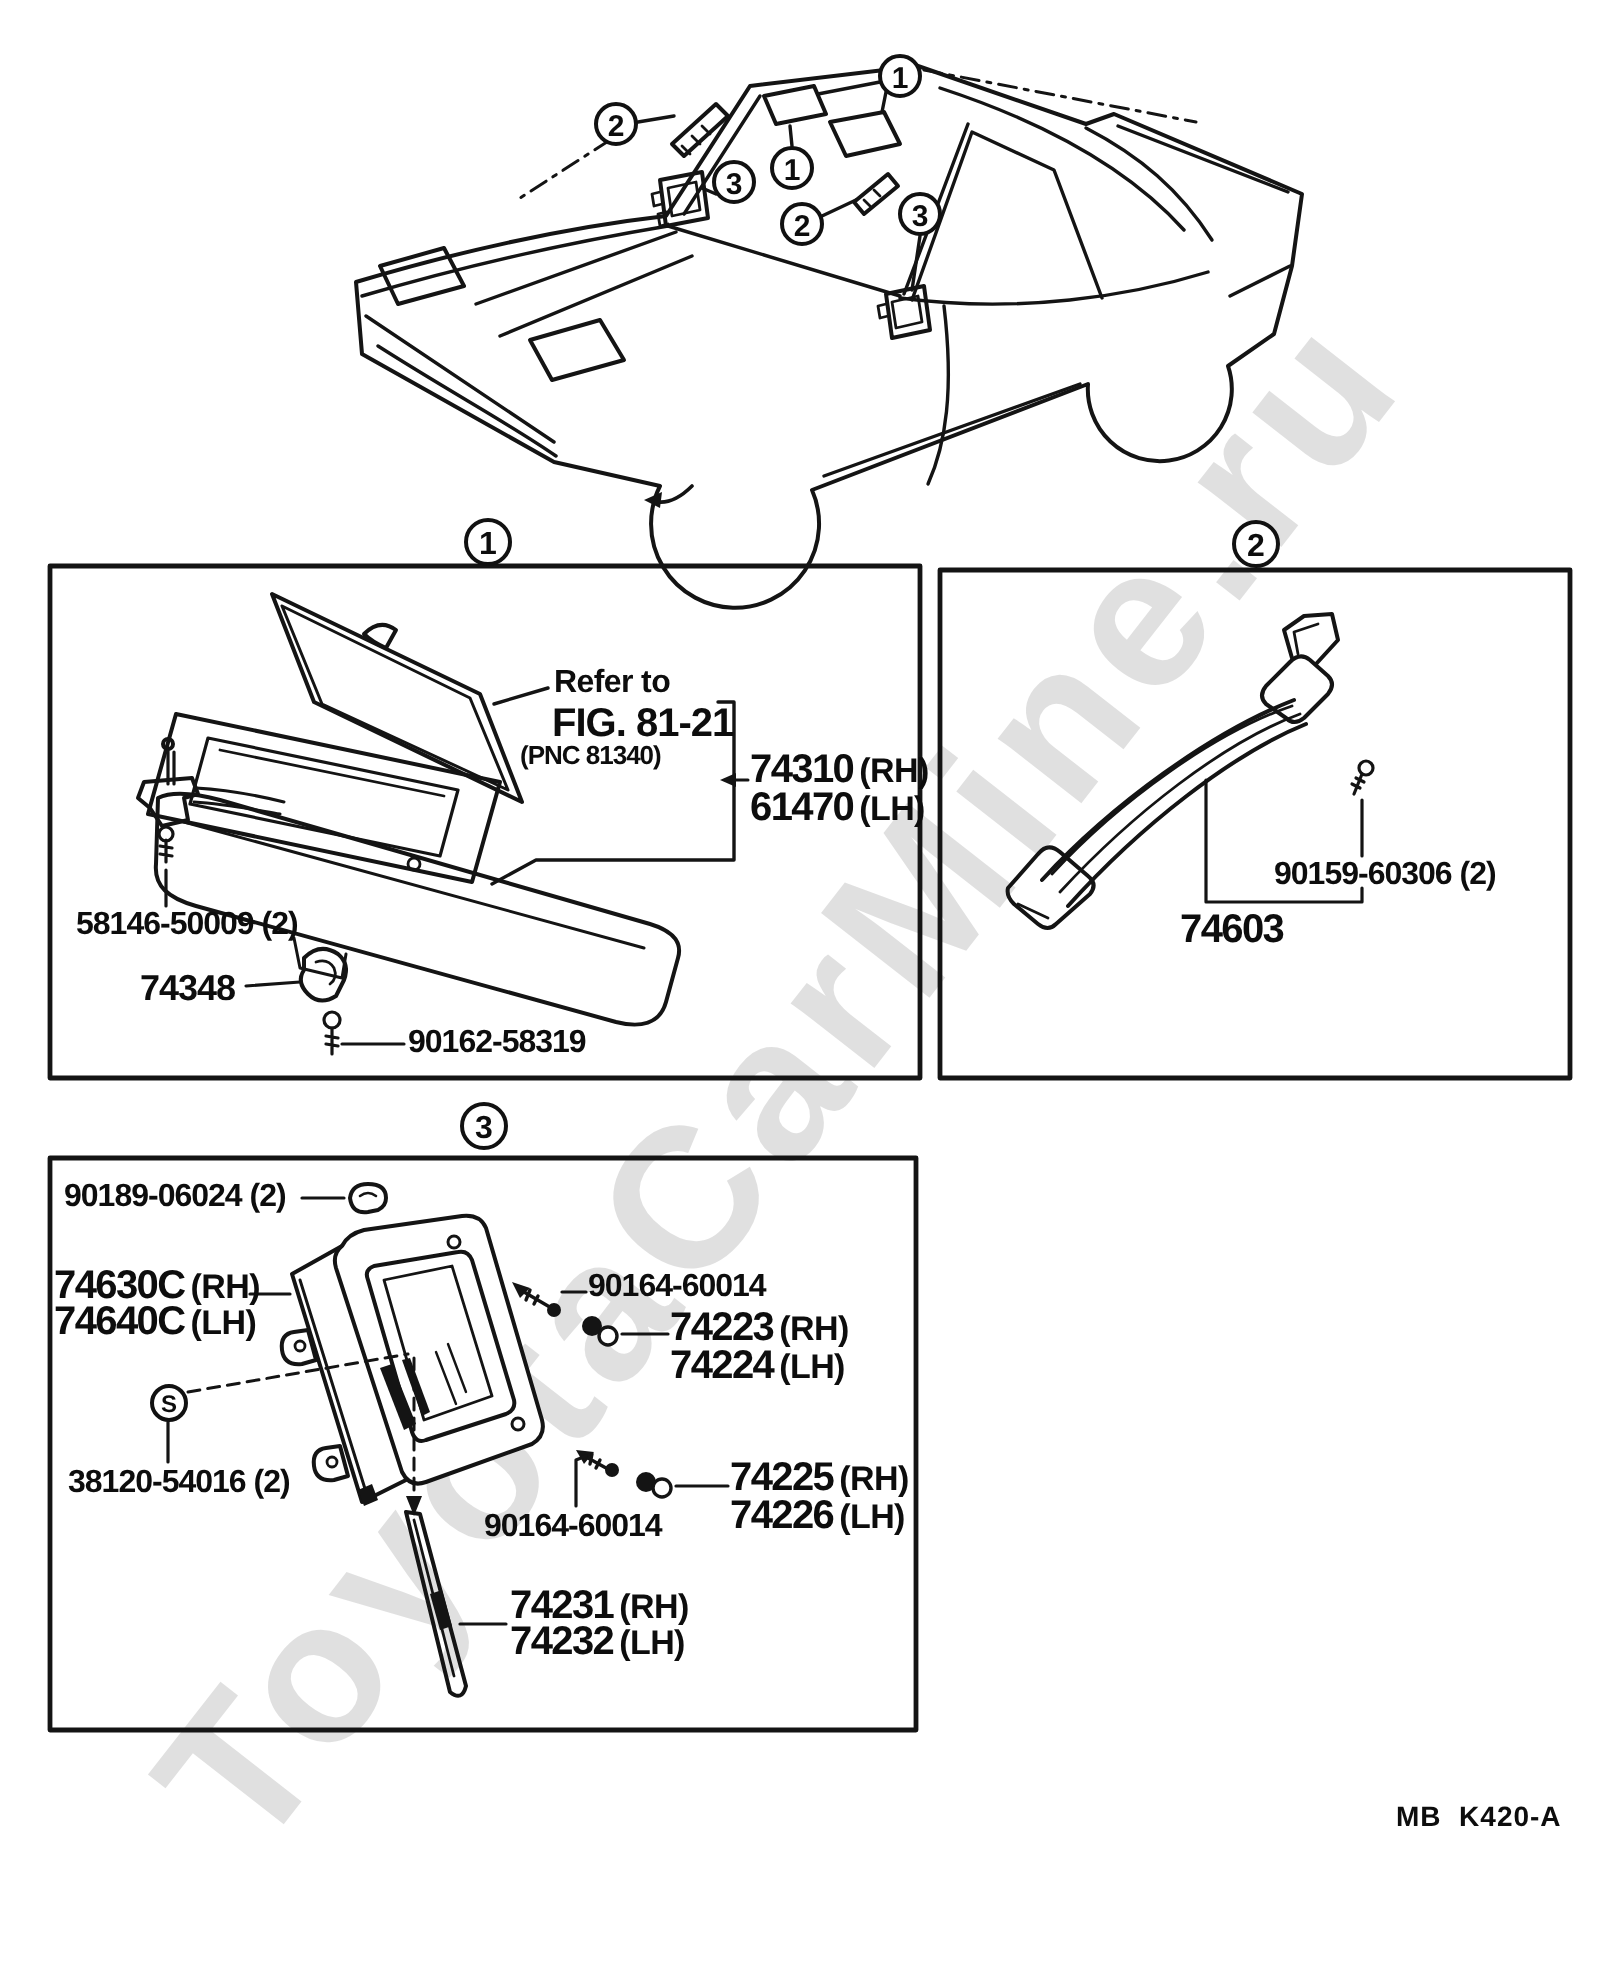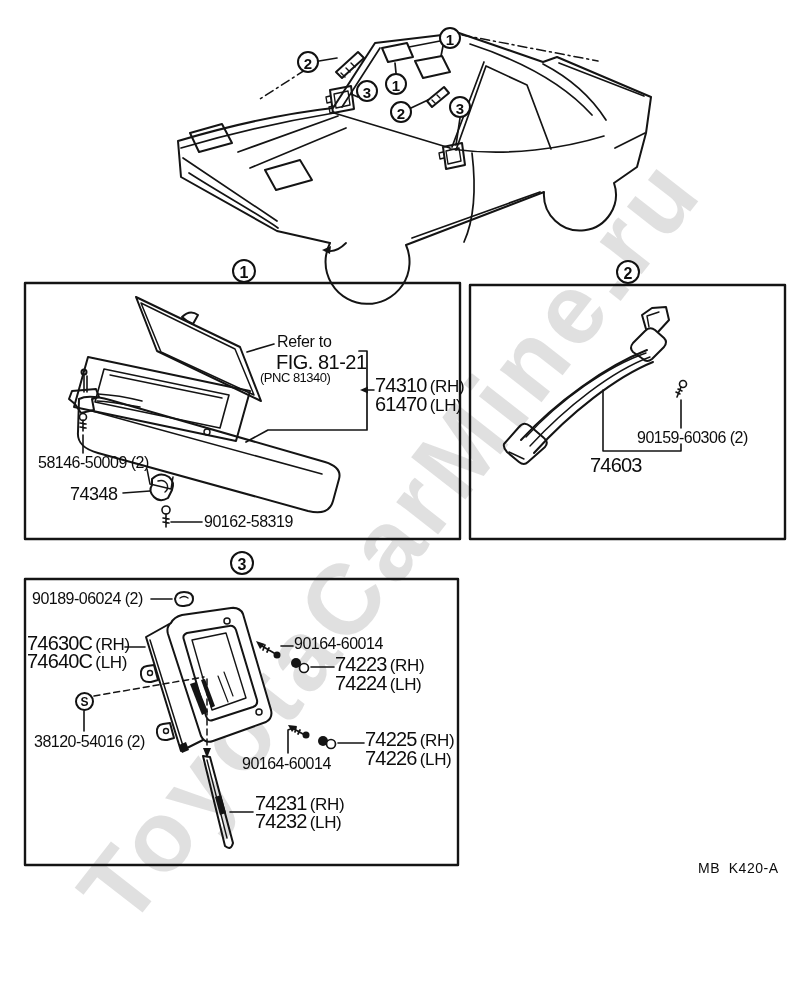--- a/index.html
+++ b/index.html
@@ -3,29 +3,29 @@
 <meta charset="utf-8">
 <style>
   html,body{margin:0;padding:0;background:#fff;}
   .stage{position:relative;width:800px;height:986px;background:#fff;overflow:hidden;
          font-family:"Liberation Sans",sans-serif;color:#0d0d0d;}
   .watermark{position:absolute;left:390px;top:540px;
     transform:translate(-50%,-50%) rotate(-52deg);
     font-size:100px;font-weight:bold;letter-spacing:6px;white-space:nowrap;
     color:rgba(70,70,70,0.17);user-select:none;}
   svg.art{position:absolute;left:0;top:0;}
-  .lbl{position:absolute;font-weight:normal;white-space:nowrap;letter-spacing:-0.3px;line-height:1.08;}
+  .lbl{position:absolute;font-weight:bold;white-space:nowrap;letter-spacing:-0.3px;line-height:1.08;}
   .code{font-size:16px;letter-spacing:-0.5px;}
   .pn{font-size:20px;letter-spacing:-0.8px;}
   .pn2{font-size:18px;letter-spacing:-0.5px;}
   .side{font-size:17px;letter-spacing:-0.3px;margin-left:3px;}
   .ref1{font-size:16px;}
   .ref2{font-size:20px;letter-spacing:-0.5px;}
   .ref3{font-size:13px;letter-spacing:-0.5px;}
-  .foot{font-size:14px;letter-spacing:0.5px;}
+  .foot{font-size:14px;letter-spacing:0.5px;margin-top:40px;}
   .ncirc{position:absolute;width:22px;height:22px;border:2px solid #111;border-radius:50%;
     background:#fff;text-align:center;line-height:21px;font-size:15px;font-weight:bold;box-sizing:border-box;}
   .ncirc.big{width:24px;height:24px;line-height:23px;font-size:16px;}
   .ncirc.small{width:19px;height:19px;line-height:17px;font-size:12px;}
 </style>
 </head>
 <body>
 
 <div class="stage">
 

